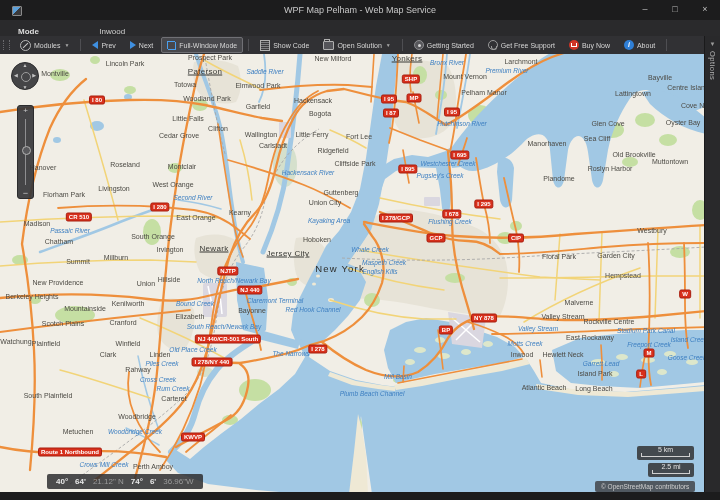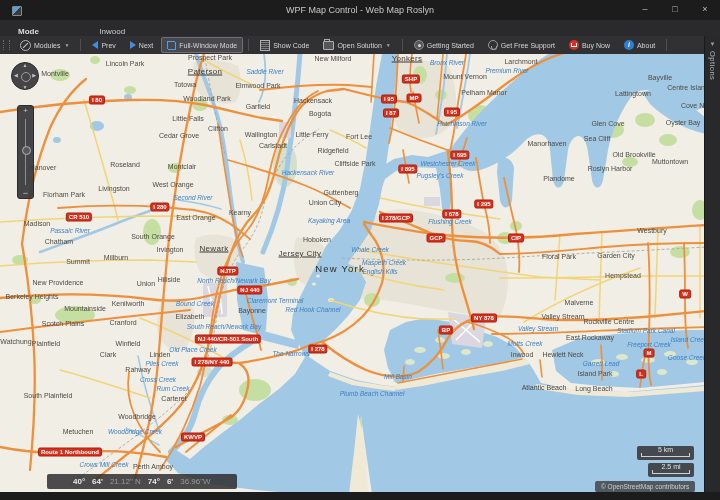--- a/index.html
+++ b/index.html
@@ -63,35 +63,35 @@
   .compass .ring{position:absolute;left:9px;top:9px;width:8px;height:8px;border:1px solid #9d9d9d;border-radius:50%;}
   .compass .n{position:absolute;left:0;width:100%;text-align:center;top:-1px;font-size:5px;color:#c4c4c4;}
   .compass .s{position:absolute;left:0;width:100%;text-align:center;bottom:-1px;font-size:5px;color:#c4c4c4;}
   .compass .wst{position:absolute;left:2px;top:9px;font-size:5px;color:#c4c4c4;}
   .compass .est{position:absolute;right:2px;top:9px;font-size:5px;color:#c4c4c4;}
   .zoomslider{position:absolute;left:17px;top:51px;width:15px;height:92px;background:rgba(56,56,58,.93);border-radius:3px;border:1px solid #2c2c2e;}
   .zoomslider .plus{position:absolute;top:0px;width:100%;text-align:center;font-size:8px;color:#cccccc;line-height:10px;}
   .zoomslider .minus{position:absolute;bottom:0px;width:100%;text-align:center;font-size:9px;color:#cccccc;line-height:10px;}
   .zoomslider .track{position:absolute;left:7px;top:13px;width:1px;height:66px;background:#8e8e90;}
   .zoomslider .handle{position:absolute;left:3.5px;top:40px;width:7px;height:7px;border-radius:50%;background:#59595c;border:1px solid #b2b2b2;}
-  .coordbar{position:absolute;left:47px;top:420px;height:15px;background:rgba(46,46,48,.85);border-radius:2px;display:flex;align-items:center;gap:7px;padding:0 26px;font-size:8px;}
+  .coordbar{position:absolute;left:47px;top:420px;height:15px;background:rgba(46,46,48,.85);border-radius:2px;display:flex;align-items:center;gap:7px;padding:0 9px;font-size:8px;}
   .coordbar .bright{color:#e8e8e8;font-weight:bold;}
   .coordbar .dim{color:#9a9a9a;}
   .scalepill{position:absolute;background:rgba(50,50,52,.85);border-radius:2px;color:#e2e2e2;font-size:7px;text-align:center;}
   .scalekm{left:637px;top:392px;width:57px;height:14px;}
   .scalemi{left:648px;top:409px;width:46px;height:14px;}
   .scalepill .tick{height:3px;margin:0 4px;border-left:1px solid #d0d0d0;border-right:1px solid #d0d0d0;border-bottom:1px solid #d0d0d0;}
   .attrib{position:absolute;left:595px;top:427px;height:11px;line-height:11px;padding:0 6px;background:rgba(60,60,62,.8);border-radius:2px;color:#cfcfcf;font-size:6.5px;}
 </style>
 </head>
 <body>
 
 <div class="titlebar">
   <div class="appicon"></div>
-  <div class="apptitle">WPF Map Control - Web Map Roslyn</div>
+  <div class="apptitle">WPF Map Pelham - Web Map Service</div>
   <div class="winbtns">
     <span class="winbtn">–</span>
     <span class="winbtn">□</span>
     <span class="winbtn">×</span>
   </div>
 </div>
 
 <div class="menubar">
   <span class="menuitem first">Mode</span>
   <span class="menuitem second">Inwood</span>
@@ -357,21 +357,21 @@
       <span class="lbl t" style="left: 261px; top: 80px;">Wallington</span>
       <span class="lbl t" style="left: 312px; top: 80px;">Little Ferry</span>
       <span class="lbl t" style="left: 179px; top: 81px;">Cedar Grove</span>
       <span class="lbl t" style="left: 273px; top: 91px;">Carlstadt</span>
       <span class="lbl t" style="left: 333px; top: 96px;">Ridgefield</span>
       <span class="lbl t" style="left: 359px; top: 82px;">Fort Lee</span>
       <span class="lbl t" style="left: 355px; top: 109px;">Cliffside Park</span>
       <span class="lbl t" style="left: 341px; top: 138px;">Guttenberg</span>
       <span class="lbl t" style="left: 325px; top: 148px;">Union City</span>
       <span class="lbl t" style="left: 317px; top: 185px;">Hoboken</span>
-      <span class="lbl tm" style="left: 300px; top: 199px;">Jersey City</span>
+      <span class="lbl tm" style="left: 288px; top: 199px;">Jersey City</span>
       <span class="lbl tl" style="left: 340px; top: 214px;">New York</span>
       <span class="lbl tm" style="left: 407px; top: 4px;">Yonkers</span>
       <span class="lbl t" style="left: 465px; top: 22px;">Mount Vernon</span>
       <span class="lbl t" style="left: 521px; top: 7px;">Larchmont</span>
       <span class="lbl t" style="left: 484px; top: 38px;">Pelham Manor</span>
       <span class="lbl t" style="left: 547px; top: 89px;">Manorhaven</span>
       <span class="lbl t" style="left: 660px; top: 23px;">Bayville</span>
       <span class="lbl t" style="left: 633px; top: 39px;">Lattingtown</span>
       <span class="lbl t" style="left: 688px; top: 33px;">Centre Island</span>
       <span class="lbl t" style="left: 608px; top: 69px;">Glen Cove</span>

